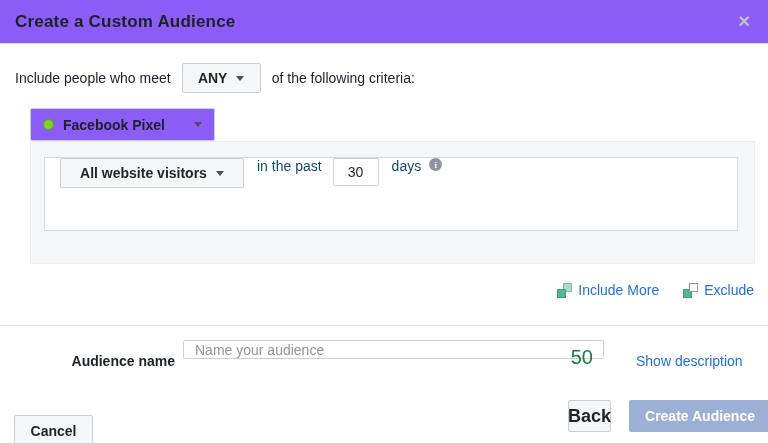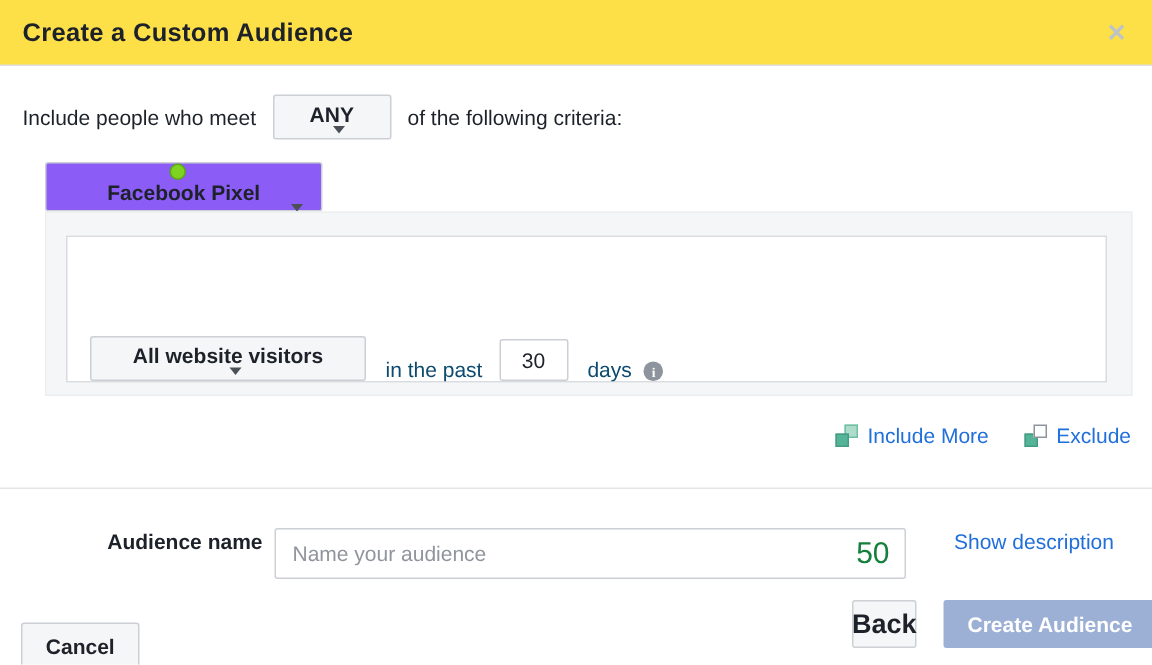--- a/index.html
+++ b/index.html
@@ -6,35 +6,34 @@
   body{
     width:768px;height:443px;position:relative;overflow:hidden;
     background:#ffffff;
     font-family:"Liberation Sans", sans-serif;
     color:#1d2129;
     -webkit-font-smoothing:antialiased;
   }
   
   .dlg-header{
     position:absolute;left:0;top:0;width:768px;height:43px;
-    background:#fde047;border-bottom:1px solid #dddfe2;
+    background:#8b5cf6;border-bottom:1px solid #dddfe2;
     display:flex;align-items:center;
   }
   .dlg-title{font-size:17px;font-weight:bold;padding-left:15px;letter-spacing:.2px;}
   .dlg-close{
     position:absolute;right:13px;top:0;height:43px;display:flex;align-items:center;
     font-size:16px;font-weight:bold;color:#bec3c9;cursor:pointer;padding:0 4px;
   }
   
   .gbtn{
     display:inline-flex;align-items:center;justify-content:center;
     background:#f5f6f7;border:1px solid #ccd0d5;border-radius:2px;
     font-size:14px;font-weight:bold;color:#1d2129;box-sizing:border-box;
     cursor:pointer;
-    flex-direction:column;
   }
   .caret{
     width:0;height:0;border-left:4px solid transparent;border-right:4px solid transparent;
     border-top:5px solid #4b4f56;display:inline-block;margin-left:9px;
   }
   
   .meet-row{
     position:absolute;left:15px;top:63px;height:30px;
     display:flex;align-items:center;font-size:14px;
   }
@@ -48,23 +47,23 @@
     width:9px;height:9px;border-radius:50%;
     background:#7ed321;border:1px solid #5aa813;margin-right:9px;flex:none;
   }
   .pixel-btn .caret{margin-left:auto;}
   
   .rule-panel{
     position:absolute;left:30px;top:141px;width:725px;height:123px;
     background:#f5f6f7;border:1px solid #eceef0;box-sizing:border-box;
   }
   .rule-box{
-    position:absolute;left:13px;top:15px;width:694px;height:98px;
+    position:absolute;left:13px;top:15px;width:694px;height:74px;
     background:#ffffff;border:1px solid #d8dbdf;box-sizing:border-box;
-    display:flex;align-items:flex-end;padding-left:15px;
+    display:flex;align-items:flex-start;padding-left:15px;
   }
   .visitors-btn{height:30px;width:184px;}
   .rule-text{font-size:14px;color:#0c4a6e;margin-left:13px;}
   .days-input{
     width:46px;height:28px;margin-left:11px;text-align:center;
     border:1px solid #ccd0d5;border-radius:2px;font-size:14px;
     font-family:"Liberation Sans", sans-serif;color:#1d2129;box-sizing:border-box;
   }
   .info-icon{
     width:13px;height:13px;border-radius:50%;background:#8d949e;color:#ffffff;
@@ -86,21 +85,21 @@
   .inc-front{bottom:0;left:0;background:#55b498;border:1px solid #459c82;}
   .exc-back{bottom:0;left:0;background:#55b498;border:1px solid #459c82;}
   .exc-front{top:0;right:0;background:#ffffff;border:1px solid #8d949e;}
   
   .divider{position:absolute;left:0;top:325px;width:768px;height:1px;background:#e5e6e9;}
   
   .aud-label{
     position:absolute;left:0;top:353px;width:175px;text-align:right;
     font-size:14px;font-weight:bold;
   }
-  .aud-input-wrap{position:absolute;left:183px;top:352px;width:421px;height:34px;}
+  .aud-input-wrap{position:absolute;left:183px;top:340px;width:421px;height:19px;}
   .aud-input{
     width:100%;height:100%;box-sizing:border-box;border:1px solid #ccd0d5;border-radius:2px;
     padding:0 34px 0 11px;font-size:14px;font-family:"Liberation Sans", sans-serif;color:#1d2129;
   }
   .aud-input::placeholder{color:#90949c;opacity:1;}
   .char-count{
     position:absolute;right:11px;top:0;height:34px;display:flex;align-items:center;
     font-size:20px;color:#15803d;
   }
   .show-desc{

